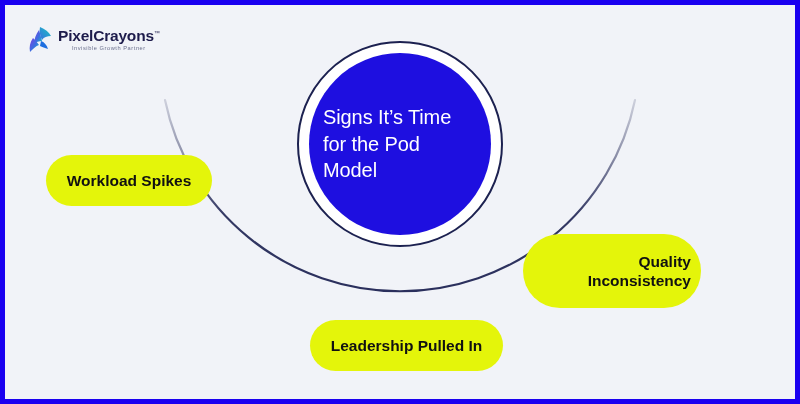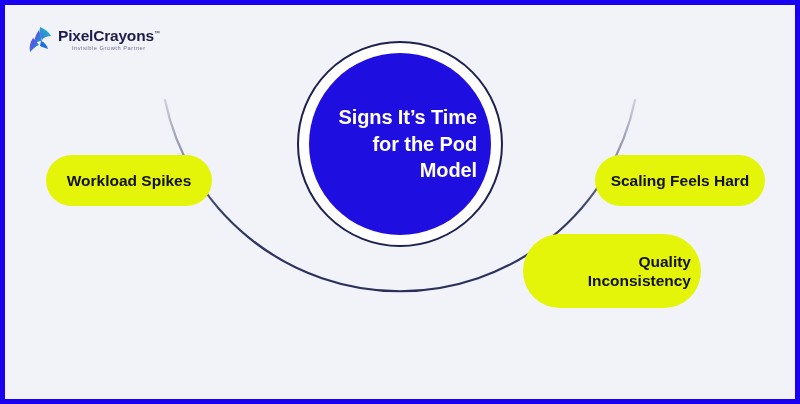--- a/index.html
+++ b/index.html
@@ -93,23 +93,23 @@
     height: 182px;
     border-radius: 50%;
     background: #1e0fe0;
     display: flex;
     align-items: center;
     justify-content: center;
   }
   .center-title {
     color: #ffffff;
     font-size: 20px;
-    font-weight: bold;
+    font-weight: normal;
     line-height: 1.32;
-    text-align: right;
+    text-align: left;
     padding: 0 14px;
     letter-spacing: -0.1px;
   }
 
   
   .pill {
     position: absolute;
     background: #e4f50a;
     border-radius: 40px;
     display: flex;
@@ -171,16 +171,16 @@
     <path d="M160 95 A 240 240 0 0 0 630 95" fill="none" stroke="url(#arcfade)" stroke-width="2.2" stroke-linecap="round"></path>
   </svg>
 
   <div class="center-circle">
     <div class="center-inner">
       <div class="center-title">Signs It’s Time for the Pod Model</div>
     </div>
   </div>
 
   <div class="pill pill-workload">Workload Spikes</div>
+  <div class="pill pill-leadership">Leadership Pulled In</div>
   <div class="pill pill-quality">Quality Inconsistency</div>
-  <div class="pill pill-scaling">Scaling Feels Hard</div>
 
 </div>
 
 </body></html>

